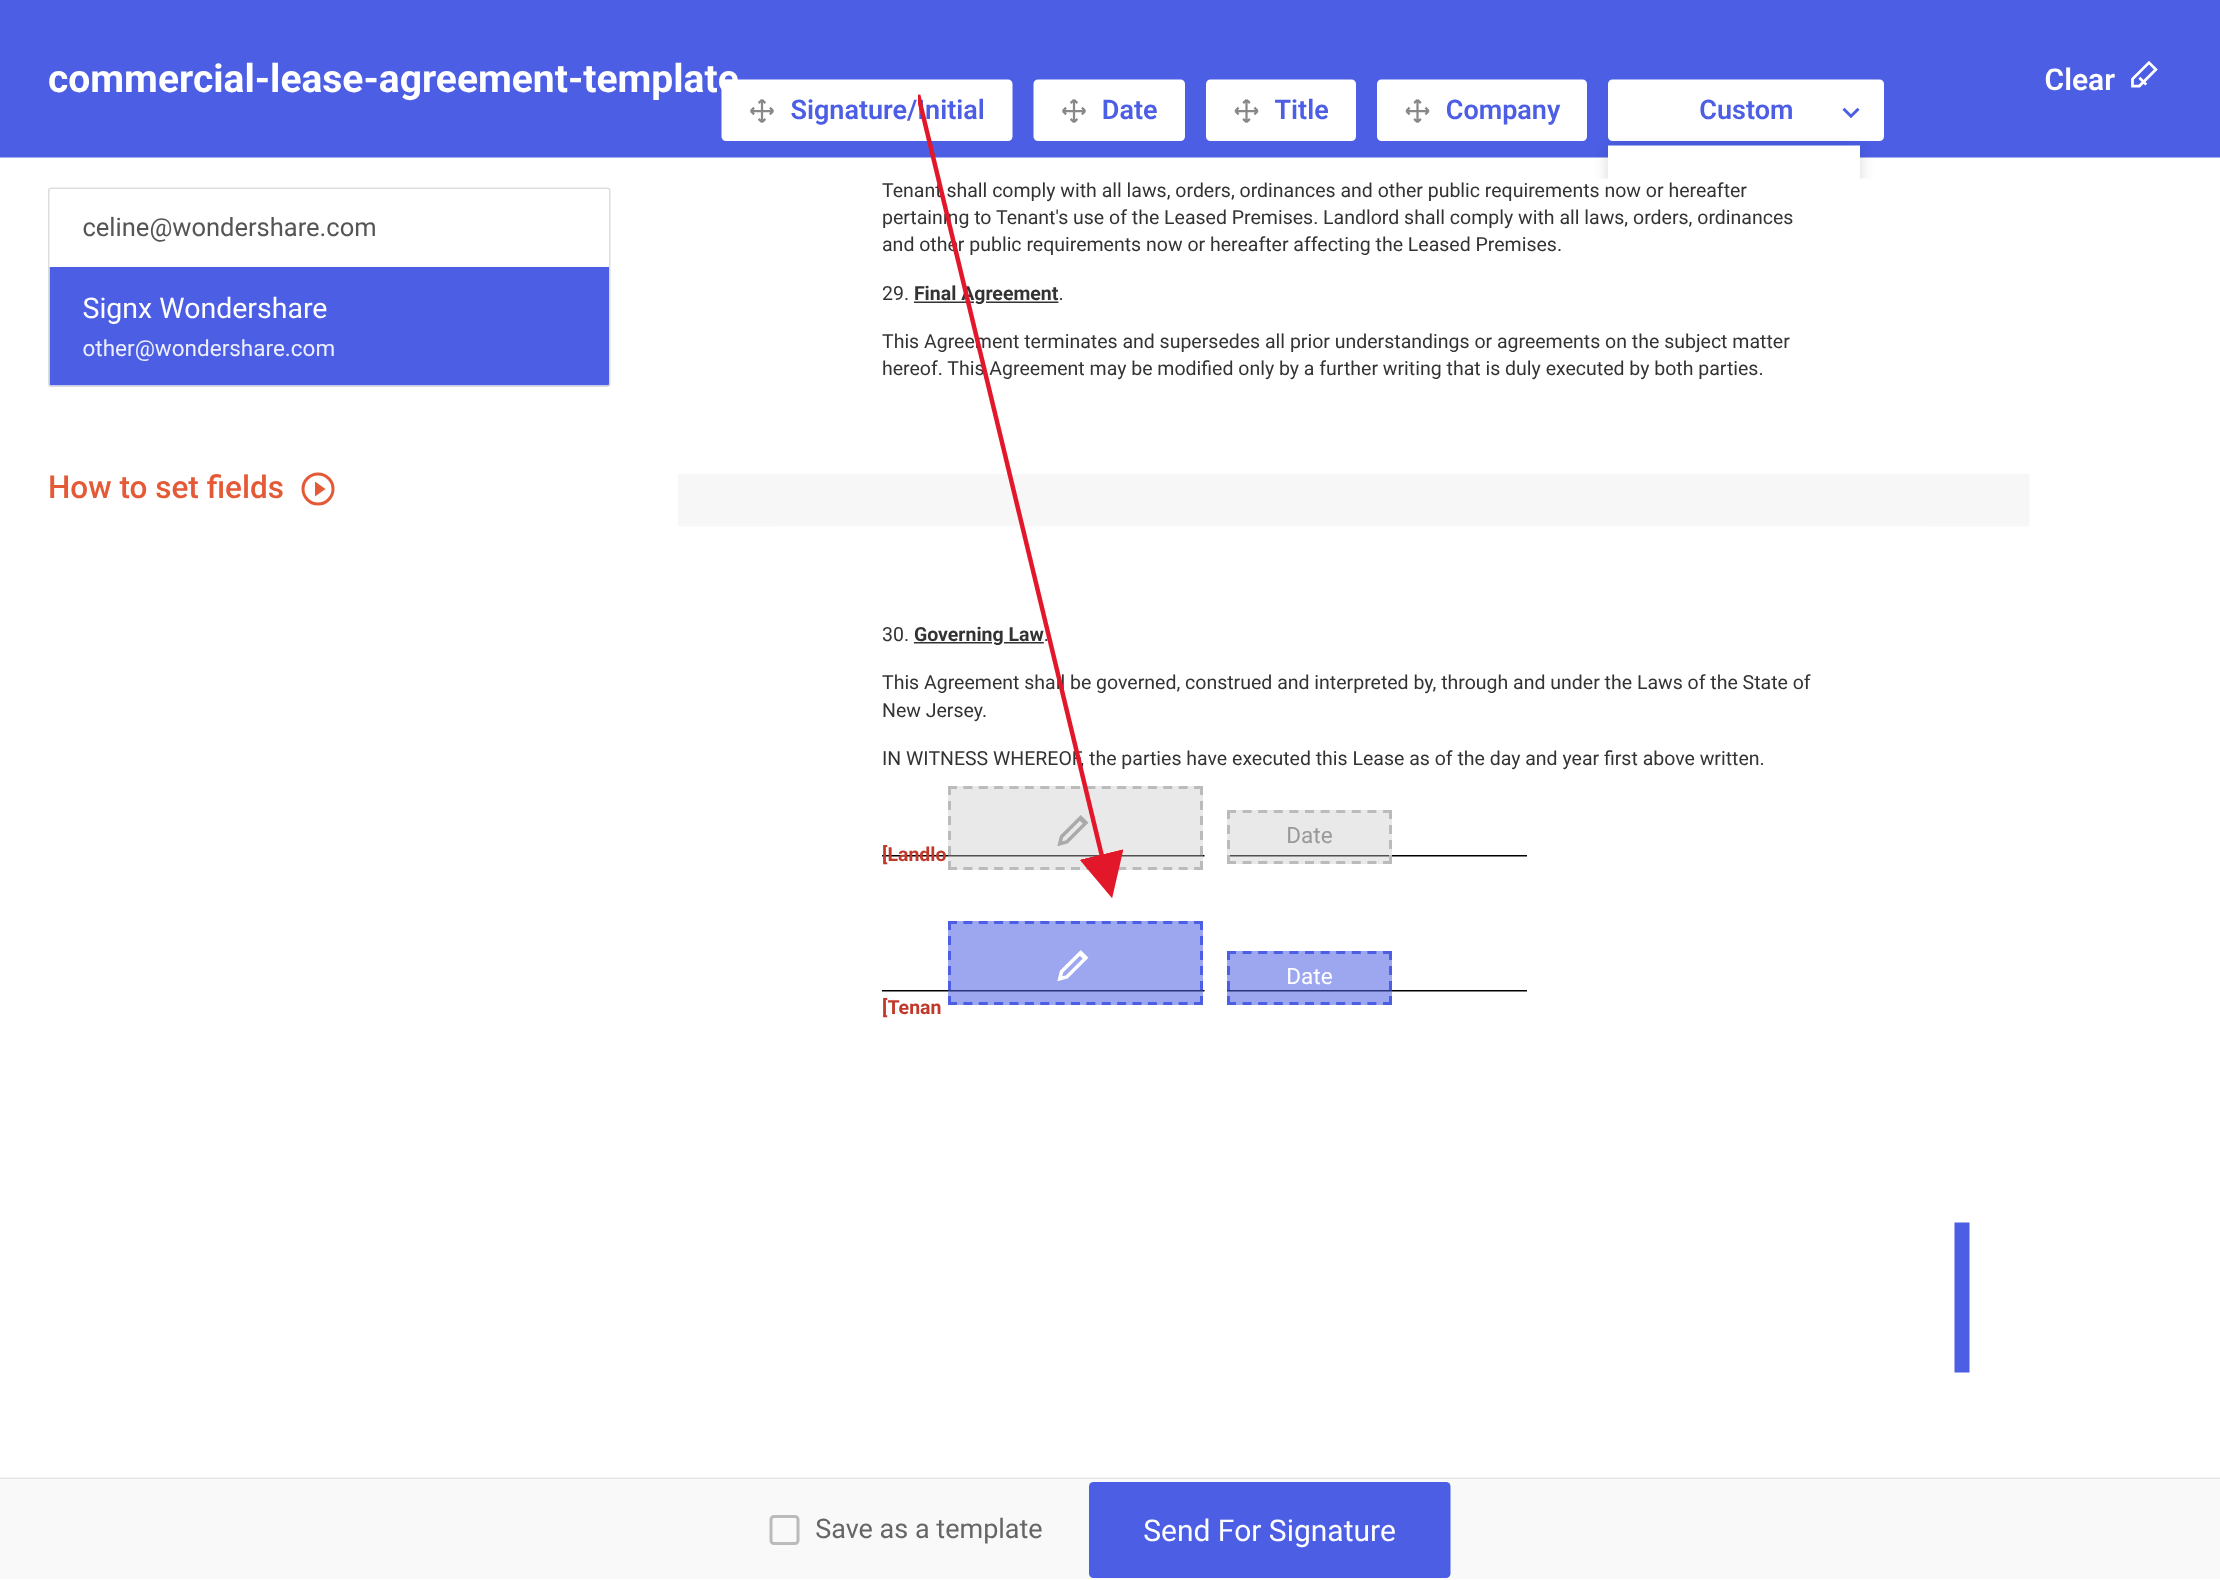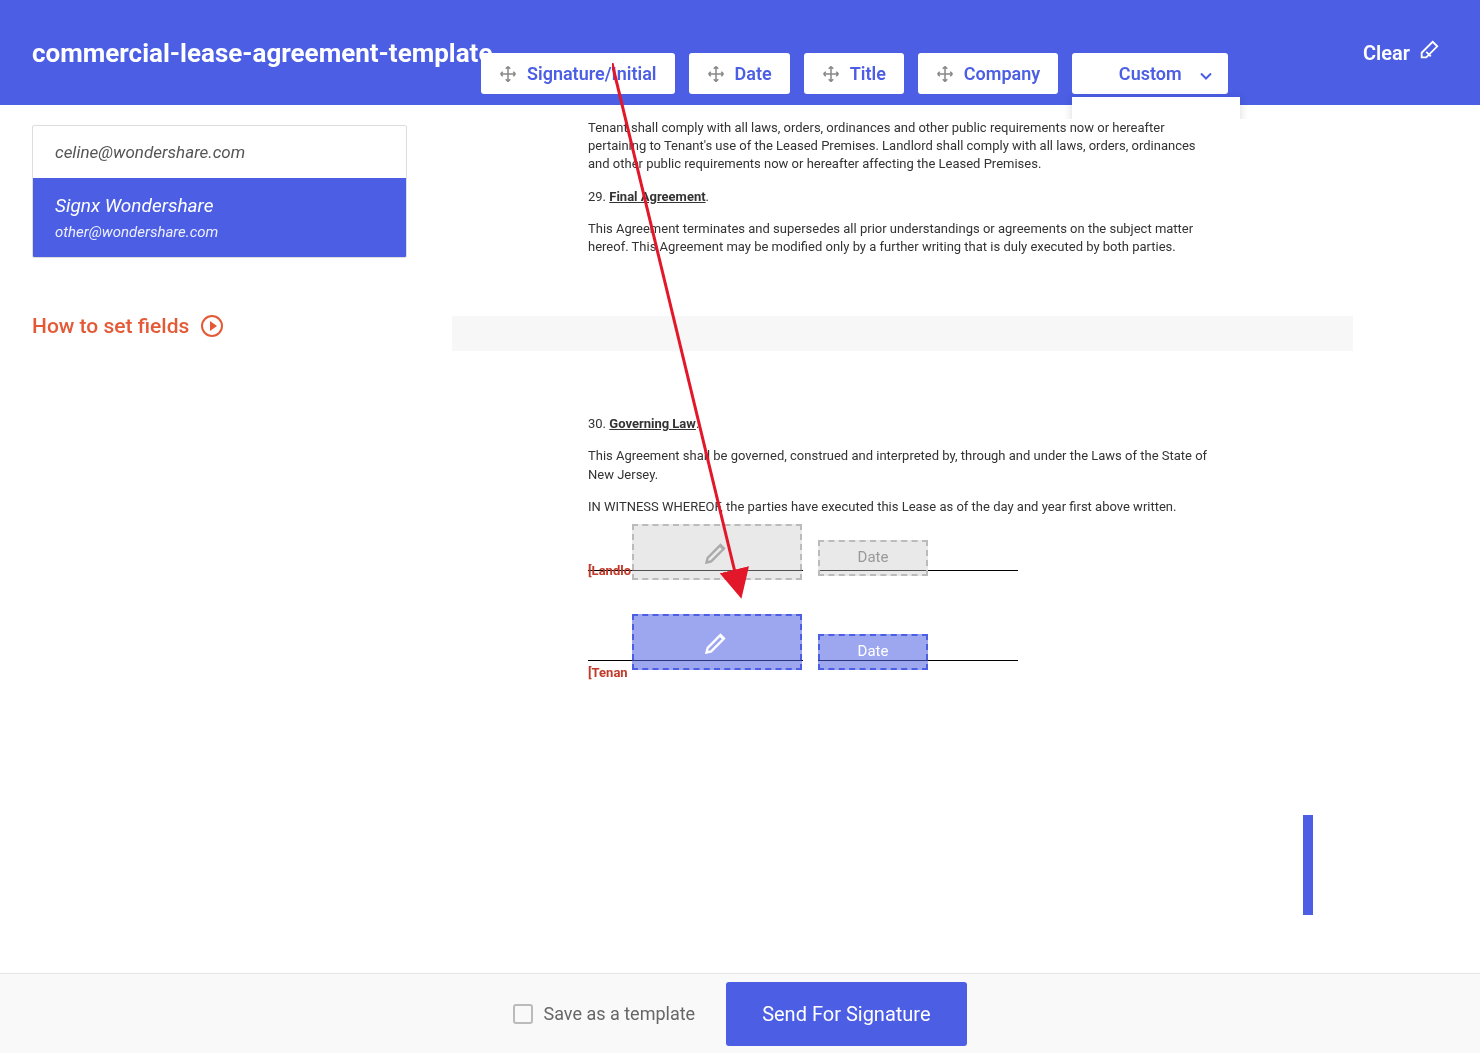--- a/index.html
+++ b/index.html
@@ -68,21 +68,21 @@
       background: #fff;
       border-radius: 3px;
       padding: 10px 18px;
       display: flex;
       align-items: center;
       gap: 40px;
       cursor: pointer;
       font-size: 18px;
       font-weight: 600;
       color: #4b5ee4;
-      width: 156px;
+      width: 184px;
       justify-content: center;
       position: relative;
     }
     .caret {
       position: absolute;
       right: 16px;
       top: 50%;
       transform: translateY(-50%);
     }
     .custom-dropdown {
@@ -143,21 +143,21 @@
       font-size: 17px;
       color: #555;
       cursor: pointer;
     }
     .recipient-row.selected {
       background: #4b5ee4;
       color: #fff;
     }
     .recipient-row.selected .rname { font-size: 19px; margin-bottom: 6px;}
     .recipient-row.selected .remail { font-size: 15px; opacity: 0.9; }
-    .rname, .remail { display:block;font-style:italic; }
+    .rname, .remail { display:block; }
 
     .howto {
       margin-top: 56px;
       color: #e45a36;
       font-size: 21px;
       font-weight: 500;
       display: flex;
       align-items: center;
       gap: 12px;
       cursor: pointer;
@@ -251,21 +251,21 @@
       height:100px;
       background:#4b5ee4;
     }
 
     
     .footer {
       position: absolute;
       bottom: 0;
       left: 0;
       right: 0;
-      height: 80px;
+      height: 68px;
       border-top: 1px solid #e5e5e5;
       background: #f9f9f9;
       display:flex;
       align-items:center;
       justify-content:center;
       gap:31px;
     }
     .save-tmpl {
       display:flex;
       align-items:center;

